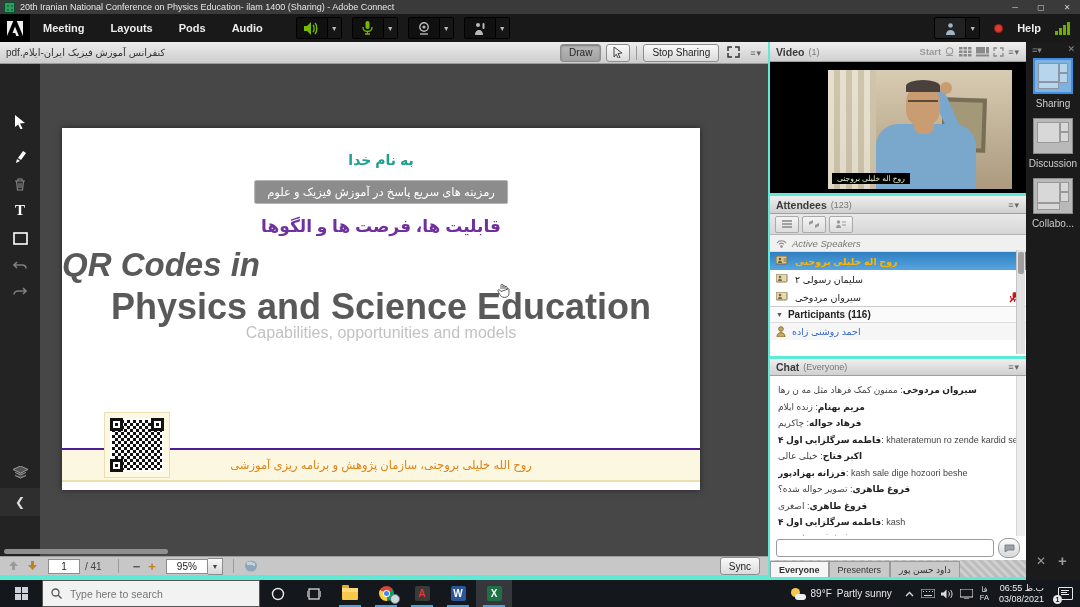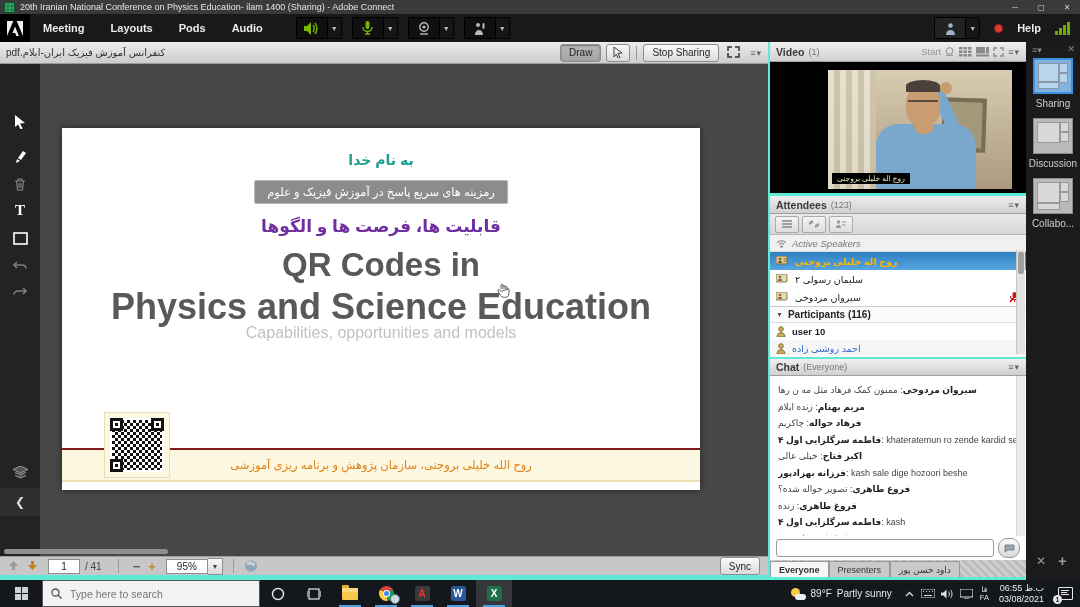--- a/index.html
+++ b/index.html
@@ -35,25 +35,25 @@
   .toolstrip{left:0;top:64px;width:40px;height:492px;background:#232323;}
   .tool{position:absolute;left:6px;width:28px;height:24px;display:flex;align-items:center;justify-content:center;}
   .tool svg{display:block;}
   .collapsebtn{position:absolute;left:0;width:40px;height:28px;background:#2e2e2e;display:flex;align-items:center;justify-content:center;color:#ddd;font-size:12px;}
 
   
   .slide{left:62px;top:128px;width:638px;height:362px;background:#fff;box-shadow:0 0 6px rgba(0,0,0,.5);overflow:hidden;}
   .bism{top:24px;left:0;width:100%;text-align:center;color:#1fa08e;font-weight:bold;font-size:14px;}
   .graybox{top:52px;left:50%;transform:translateX(-50%);background:#8c8c8c;color:#fff;font-size:11.5px;padding:4px 12px;border:1px solid #b5b5b5;border-radius:2px;white-space:nowrap;}
   .purpleline{top:88px;left:0;width:100%;text-align:center;color:#7030a0;font-weight:bold;font-size:17px;}
-  .qrtitle1{top:118px;left:0;width:100%;text-align:center;color:#595959;font-weight:bold;font-size:33px;}
+  .qrtitle1{top:118px;left:0;width:100%;text-align:left;color:#595959;font-weight:bold;font-size:33px;font-style:italic;}
   .qrtitle2{top:158px;left:0;width:100%;text-align:center;color:#595959;font-weight:bold;font-size:36px;}
   .subtt{top:196px;left:0;width:100%;text-align:center;color:#c2c2c2;font-size:16px;}
   .pinkbox{top:236px;left:72px;width:496px;height:28px;background:#fbe3ea;border:2px dashed #d9546d;border-radius:4px;color:#8f4650;font-size:12px;display:flex;align-items:center;justify-content:center;direction:rtl;}
-  .band{top:320px;left:0;width:638px;height:30px;background:#fcf7e0;border-top:2px solid #7f1d1d;border-bottom:2px solid #ece0b0;display:flex;align-items:center;justify-content:center;}
+  .band{top:320px;left:0;width:638px;height:30px;background:#fcf7e0;border-top:2px solid #4c1d95;border-bottom:2px solid #ece0b0;display:flex;align-items:center;justify-content:center;}
   .bandtxt{color:#e08214;font-size:11.5px;direction:rtl;}
   .qrbox{top:284px;left:42px;width:64px;height:64px;background:#fdf8e2;border:1px solid #e8dfb5;display:flex;align-items:center;justify-content:center;}
   .qr{width:54px;height:54px;background:#fff;position:relative;}
   .qrnoise{position:absolute;left:2px;top:2px;right:2px;bottom:2px;
      background-image:repeating-conic-gradient(#111 0% 25%, #fff 0% 50%),repeating-conic-gradient(rgba(17,17,17,.85) 0% 25%, rgba(255,255,255,0) 0% 50%);
      background-size:6px 6px,9px 9px;}
   .finder{position:absolute;width:13px;height:13px;background:#fff;border:3px solid #111;box-sizing:border-box;}
   .finder i{position:absolute;left:2px;top:2px;width:3px;height:3px;background:#111;display:block;}
   .cursorhand{left:497px;top:283px;}
 
@@ -357,21 +357,21 @@
           <path d="M4 6V3m2 3V2.5m2 3.5V3m2 4V4" stroke="#e8eef4" stroke-width="1.2"></path>
         </svg>
     </span>
     <span class="gbtn syncbtn">Sync</span>
   </div>
 
   <div class="abs videopod">
     <div class="podhdr">
       <span class="podtitle">Video</span>
       <span class="podsub">(1)</span>
-      <span style="margin-left:auto;display:flex;align-items:center;gap:4px;">
+      <span style="margin-left:auto;display:flex;align-items:center;gap:4px;font-weight:bold;">
         <span class="vhbtn">
           <span>Start</span>
           <svg width="11" height="9" viewBox="0 0 11 9">
               <circle cx="5.5" cy="4" r="3.2" fill="none" stroke="#999" stroke-width="1.1"></circle>
               <path d="M2 8.5h7" stroke="#999" stroke-width="1.1"></path>
             </svg>
         </span>
         <svg width="13" height="10" viewBox="0 0 13 10">
             <g fill="#8a8a8a">
               <rect x="0" y="0" width="3.5" height="2.5"></rect>
@@ -496,27 +496,20 @@
       <svg style="margin-left:auto;" width="11" height="12" viewBox="0 0 11 12">
           <rect x="3.5" y="1" width="4" height="6" rx="2" fill="#b22"></rect>
           <path d="M1.5 5c0 2.4 1.7 3.8 4 3.8S9.5 7.4 9.5 5M5.5 9v2" stroke="#b22" stroke-width="1.1" fill="none"></path>
           <path d="M1 11L10 1" stroke="#d00" stroke-width="1.4"></path>
         </svg>
     </div>
     <div class="partrow">
       <span style="font-size:7px;color:#555;">▼</span>
       <span>Participants (116)</span>
     </div>
-    <div class="arow" style="height:17px;">
-      <svg width="10" height="11" viewBox="0 0 10 11">
-          <circle cx="5" cy="3" r="2.3" fill="#c8a95e" stroke="#8a7436"></circle>
-          <path d="M1 11c0-2.8 1.7-4.4 4-4.4s4 1.6 4 4.4z" fill="#c8a95e" stroke="#8a7436"></path>
-        </svg>
-      <span style="font-weight:bold;">user 10</span>
-    </div>
     <div class="arow" style="height:17px;background:#f6f6f6;">
       <svg width="10" height="11" viewBox="0 0 10 11">
           <circle cx="5" cy="3" r="2.3" fill="#c8a95e" stroke="#8a7436"></circle>
           <path d="M1 11c0-2.8 1.7-4.4 4-4.4s4 1.6 4 4.4z" fill="#c8a95e" stroke="#8a7436"></path>
         </svg>
       <span style="color:#3366cc;">احمد روشنی زاده</span>
     </div>
     <div class="attscroll"></div>
     <div class="attthumb"></div>
   </div>
@@ -528,21 +521,21 @@
       <span class="podmenu">≡▾</span>
     </div>
     <div class="chatmsgs">
       <div class="cmsg"><span class="cname">سیروان مردوخی</span>: <span>ممنون کمک فرهاد مثل مه ن رها</span></div>
       <div class="cmsg"><span class="cname">مریم بهنام</span>: <span>زنده ایلام</span></div>
       <div class="cmsg"><span class="cname">فرهاد حواله</span>: <span>چاکریم</span></div>
       <div class="cmsg"><span class="cname">فاطمه سرگلزایی اول ۴</span>: <span>khateratemun ro zende kardid sepas</span></div>
       <div class="cmsg"><span class="cname">اکبر فتاح</span>: <span>خیلی عالی</span></div>
       <div class="cmsg"><span class="cname">فرزانه بهزادپور</span>: <span>kash sale dige hozoori beshe</span></div>
       <div class="cmsg"><span class="cname">فروغ طاهری</span>: <span>تصویر حواله شده؟</span></div>
-      <div class="cmsg"><span class="cname">فروغ طاهری</span>: <span>زنده</span></div>
+      <div class="cmsg"><span class="cname">فروغ طاهری</span>: <span>اصغری</span></div>
       <div class="cmsg"><span class="cname">فاطمه سرگلزایی اول ۴</span>: <span>kash</span></div>
       <div class="typing">زینب اصغری is typing...</div>
       <div class="chatscroll"></div>
     </div>
     <div class="chatinput">
       <input class="chatfield" style="">
       <span class="sendbtn">
         <svg width="11" height="9" viewBox="0 0 11 9">
             <path d="M1 1h9v5H4L1 8z" fill="#9aa4ac" stroke="#6a747c" stroke-width=".8"></path>
           </svg>

